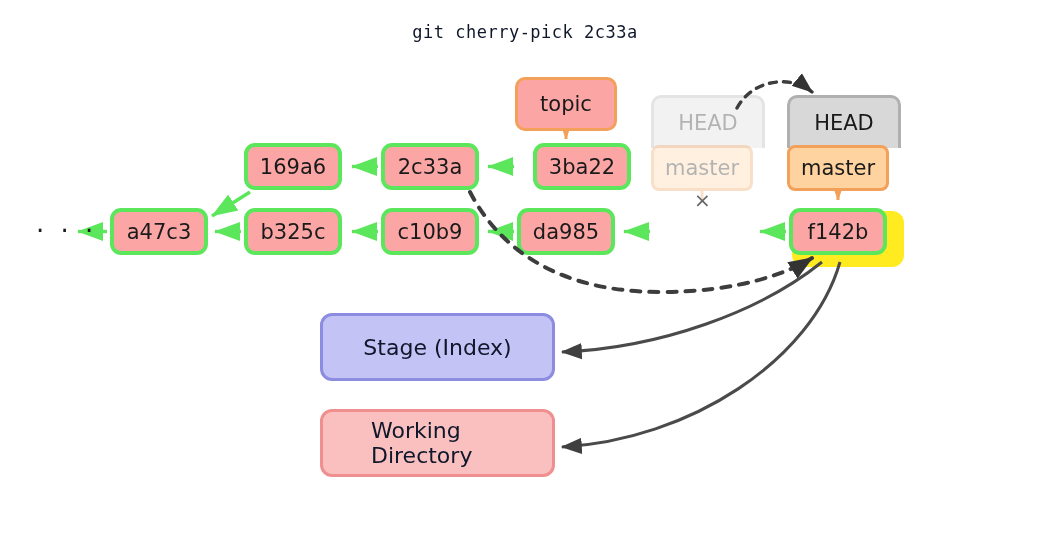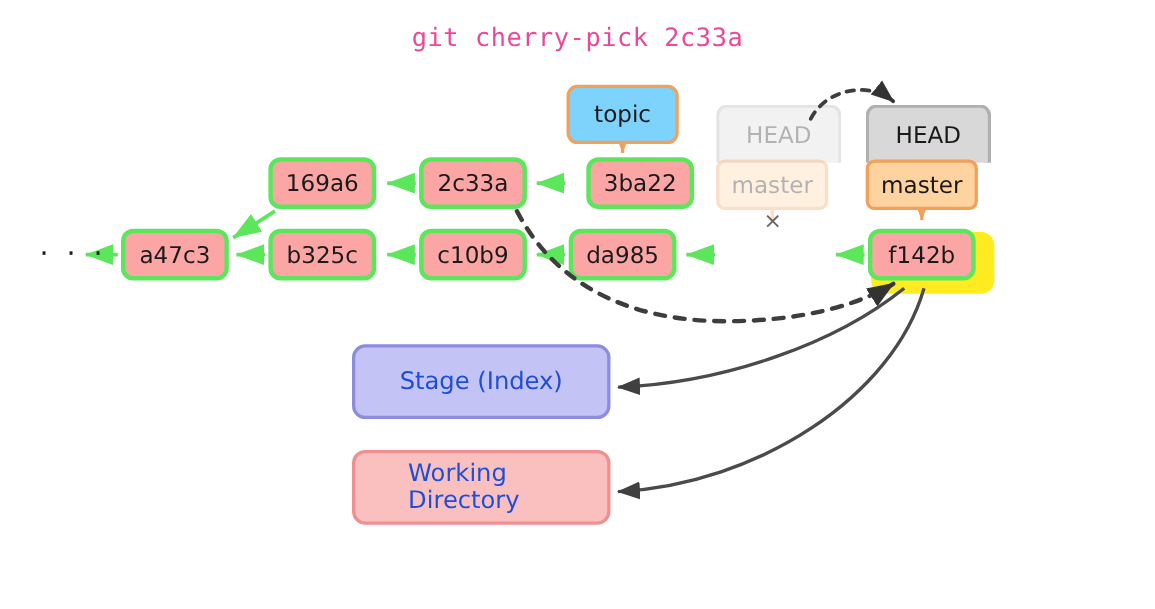--- a/index.html
+++ b/index.html
@@ -17,22 +17,22 @@
   }
 
   
   #title {
     position: absolute;
     left: 0;
     top: 22px;
     width: 1050px;
     text-align: center;
     font-family: "DejaVu Sans Mono", monospace;
-    font-size: 23px;
-    color: #ec4899;
+    font-size: 17px;
+    color: #0f172a;
     letter-spacing: 0.5px;
   }
 
   
   svg.layer {
     position: absolute;
     left: 0;
     top: 0;
     width: 1050px;
     height: 554px;
@@ -59,21 +59,21 @@
     width: 98px;
     height: 47px;
     background: #fca5a5;
     border: 4px solid #5ce65c;
     border-radius: 11px;
   }
 
   .label-topic {
     width: 102px;
     height: 54px;
-    background: #7dd3fc;
+    background: #fca5a5;
     border: 3px solid #f2a05a;
     border-radius: 10px;
   }
 
   .label-head {
     width: 114px;
     height: 53px;
     background: #d8d8d8;
     border: 3px solid #b0b0b0;
     border-bottom: none;
@@ -91,21 +91,21 @@
 
   .faded { opacity: 0.33; }
 
   .area-box {
     position: absolute;
     box-sizing: border-box;
     display: flex;
     align-items: center;
     justify-content: center;
     font-size: 22px;
-    color: #1d4ed8;
+    color: #0f172a;
     border-radius: 12px;
     z-index: 3;
   }
   .stage-box {
     background: #c3c3f5;
     border: 3px solid #8c8ce0;
   }
   .working-box {
     background: #fac0c0;
     border: 3px solid #ef8f8f;

